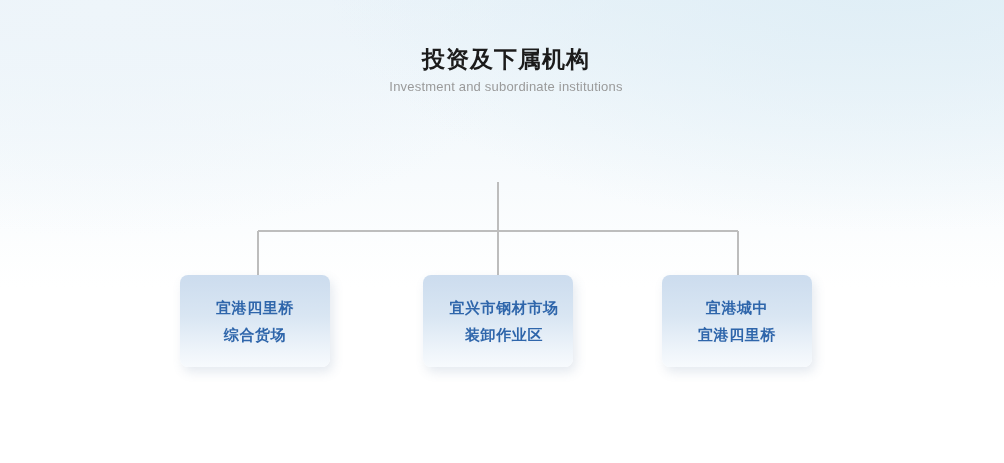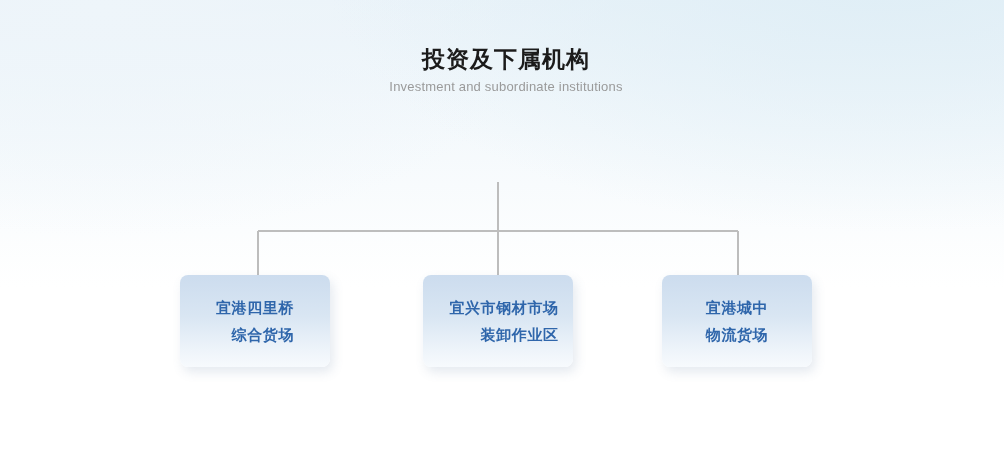--- a/index.html
+++ b/index.html
@@ -85,21 +85,20 @@
     font-size: 16px;
     font-weight: bold;
     letter-spacing: 0.6px;
   }
 
   .node-child {
     top: 275px;
     height: 92px;
     background: linear-gradient(to bottom, #ccdcee 0%, #d9e6f3 45%, #eef4fa 82%, #f7fafd 100%);
     box-shadow: 3px 5px 11px rgba(90, 120, 155, 0.16);
-    text-align: right;
   }
   .node-child .node-label {
     color: #2f66ab;
     font-size: 15px;
     font-weight: bold;
     letter-spacing: 0.6px;
   }
 
   .node-child-0 { left: 180px; width: 150px; }
   .node-child-1 { left: 423px; width: 150px; padding-left: 12px; }
@@ -131,16 +130,16 @@
 综合货场</span>
   </div>
 
   <div class="node node-child node-child-1">
     <span class="node-label">宜兴市钢材市场
 装卸作业区</span>
   </div>
 
   <div class="node node-child node-child-2">
     <span class="node-label">宜港城中
-物流货场</span>
+宜港四里桥</span>
   </div>
 
 </div>
 
 </body></html>

